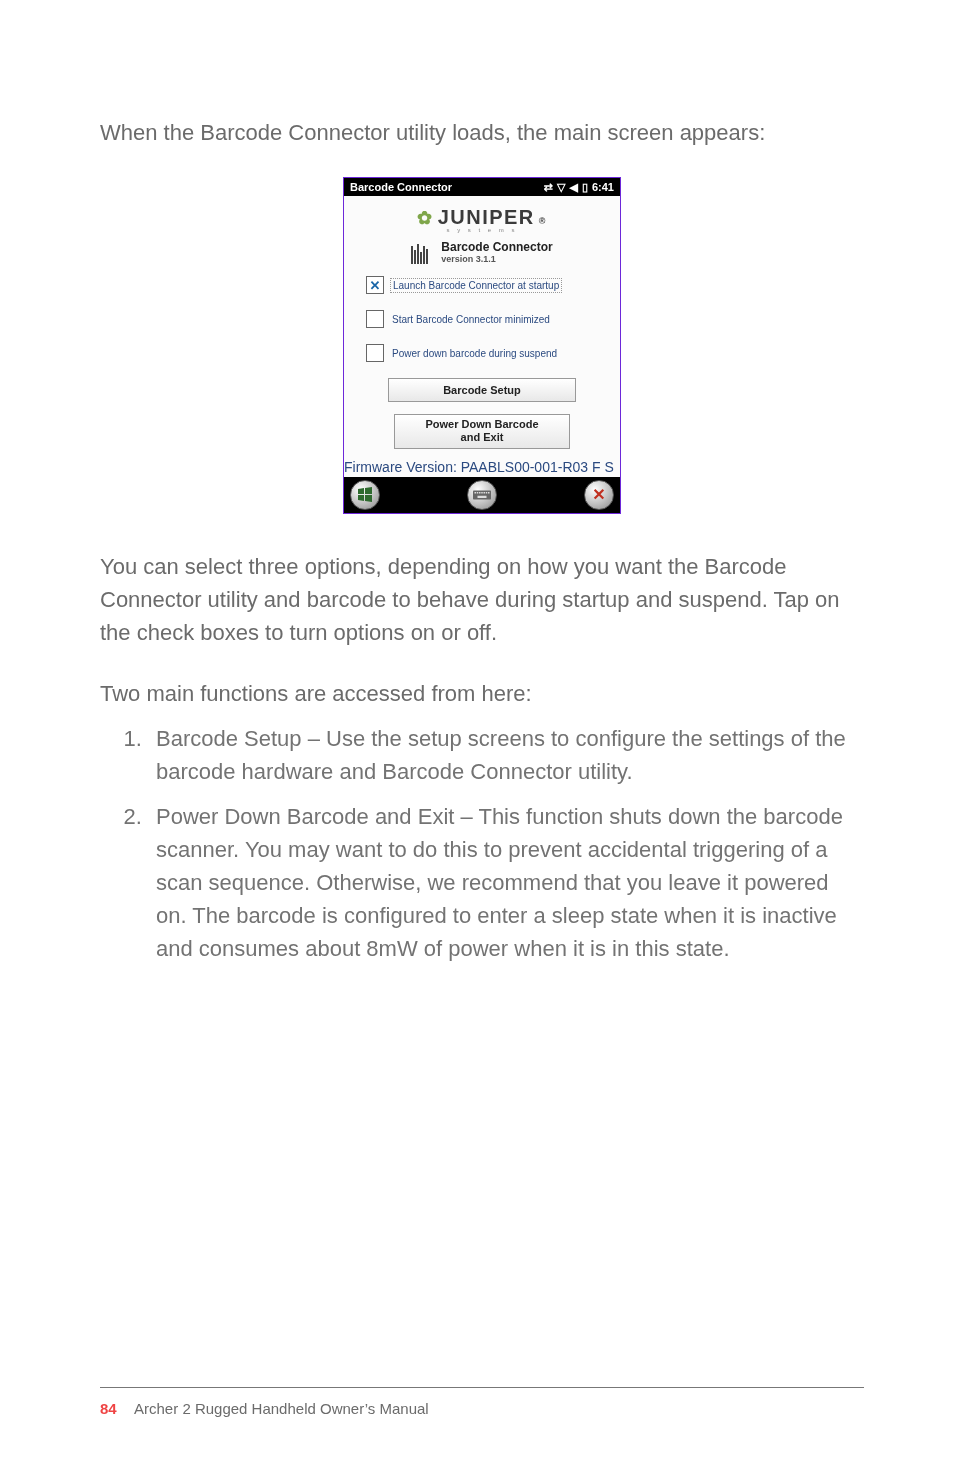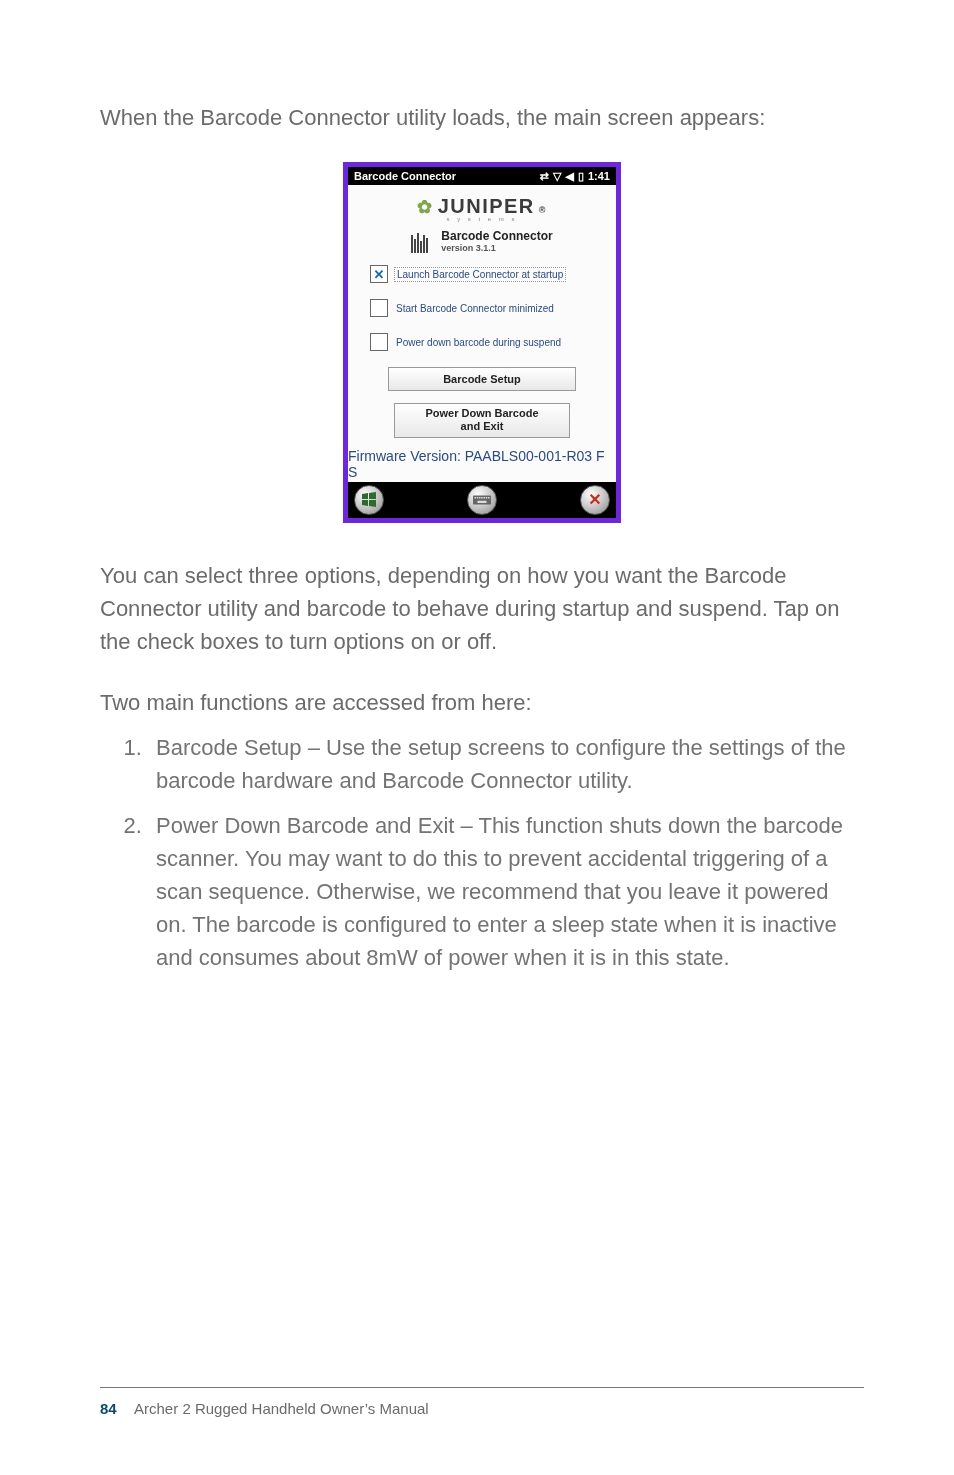--- a/index.html
+++ b/index.html
@@ -13,31 +13,31 @@
     height: 1475px;
     box-sizing: border-box;
     padding: 100px 90px 0 100px;
     position: relative;
     color: #6b6b6b;
   }
   .body-text {
     font-size: 22px;
     line-height: 1.5;
     color: #6b6b6b;
-    margin: 1px 0 28px 0;
+    margin: 16px 0 28px 0;
     font-weight: 300;
   }
   .screenshot-wrap {
     display: flex;
     justify-content: center;
     margin: 0 0 36px 0;
   }
   .device {
     width: 278px;
-    border: 5px solid #6d28d9;
+    border: 1px solid #6d28d9;
     background: #fff;
     box-sizing: border-box;
   }
   .titlebar {
     background: #000;
     color: #fff;
     display: flex;
     align-items: center;
     justify-content: space-between;
     font-size: 11px;
@@ -170,40 +170,40 @@
   .footer {
     position: absolute;
     left: 100px;
     right: 90px;
     bottom: 58px;
     border-top: 1px solid #777;
     padding-top: 12px;
     font-size: 15px;
     color: #6b6b6b;
   }
-  .footer .pgnum { font-weight: bold; color:#0c4a6e; margin-right: 14px; }
+  .footer .pgnum { font-weight: bold; color:#ef4444; margin-right: 14px; }
 </style>
 </head>
 <body>
 
 <div class="page">
 
   <p class="body-text">When the Barcode Connector utility loads, the main screen appears:</p>
 
   <div class="screenshot-wrap">
     <div class="device">
 
       <div class="titlebar">
         <span class="left">Barcode Connector</span>
         <span class="right">
           <span class="status-ico">⇄</span>
           <span class="status-ico">▽</span>
           <span class="status-ico">◀</span>
           <span class="status-ico">▯</span>
-          <span class="status-ico">1:41</span>
+          <span class="status-ico">6:41</span>
         </span>
       </div>
 
       <div class="dev-body">
         <div class="juniper">
           <span class="juniper-leaf">✿</span>
           <span>JUNIPER</span>
             <sup>®</sup>
         </div>
         <div class="juniper-sub">s y s t e m s</div>

